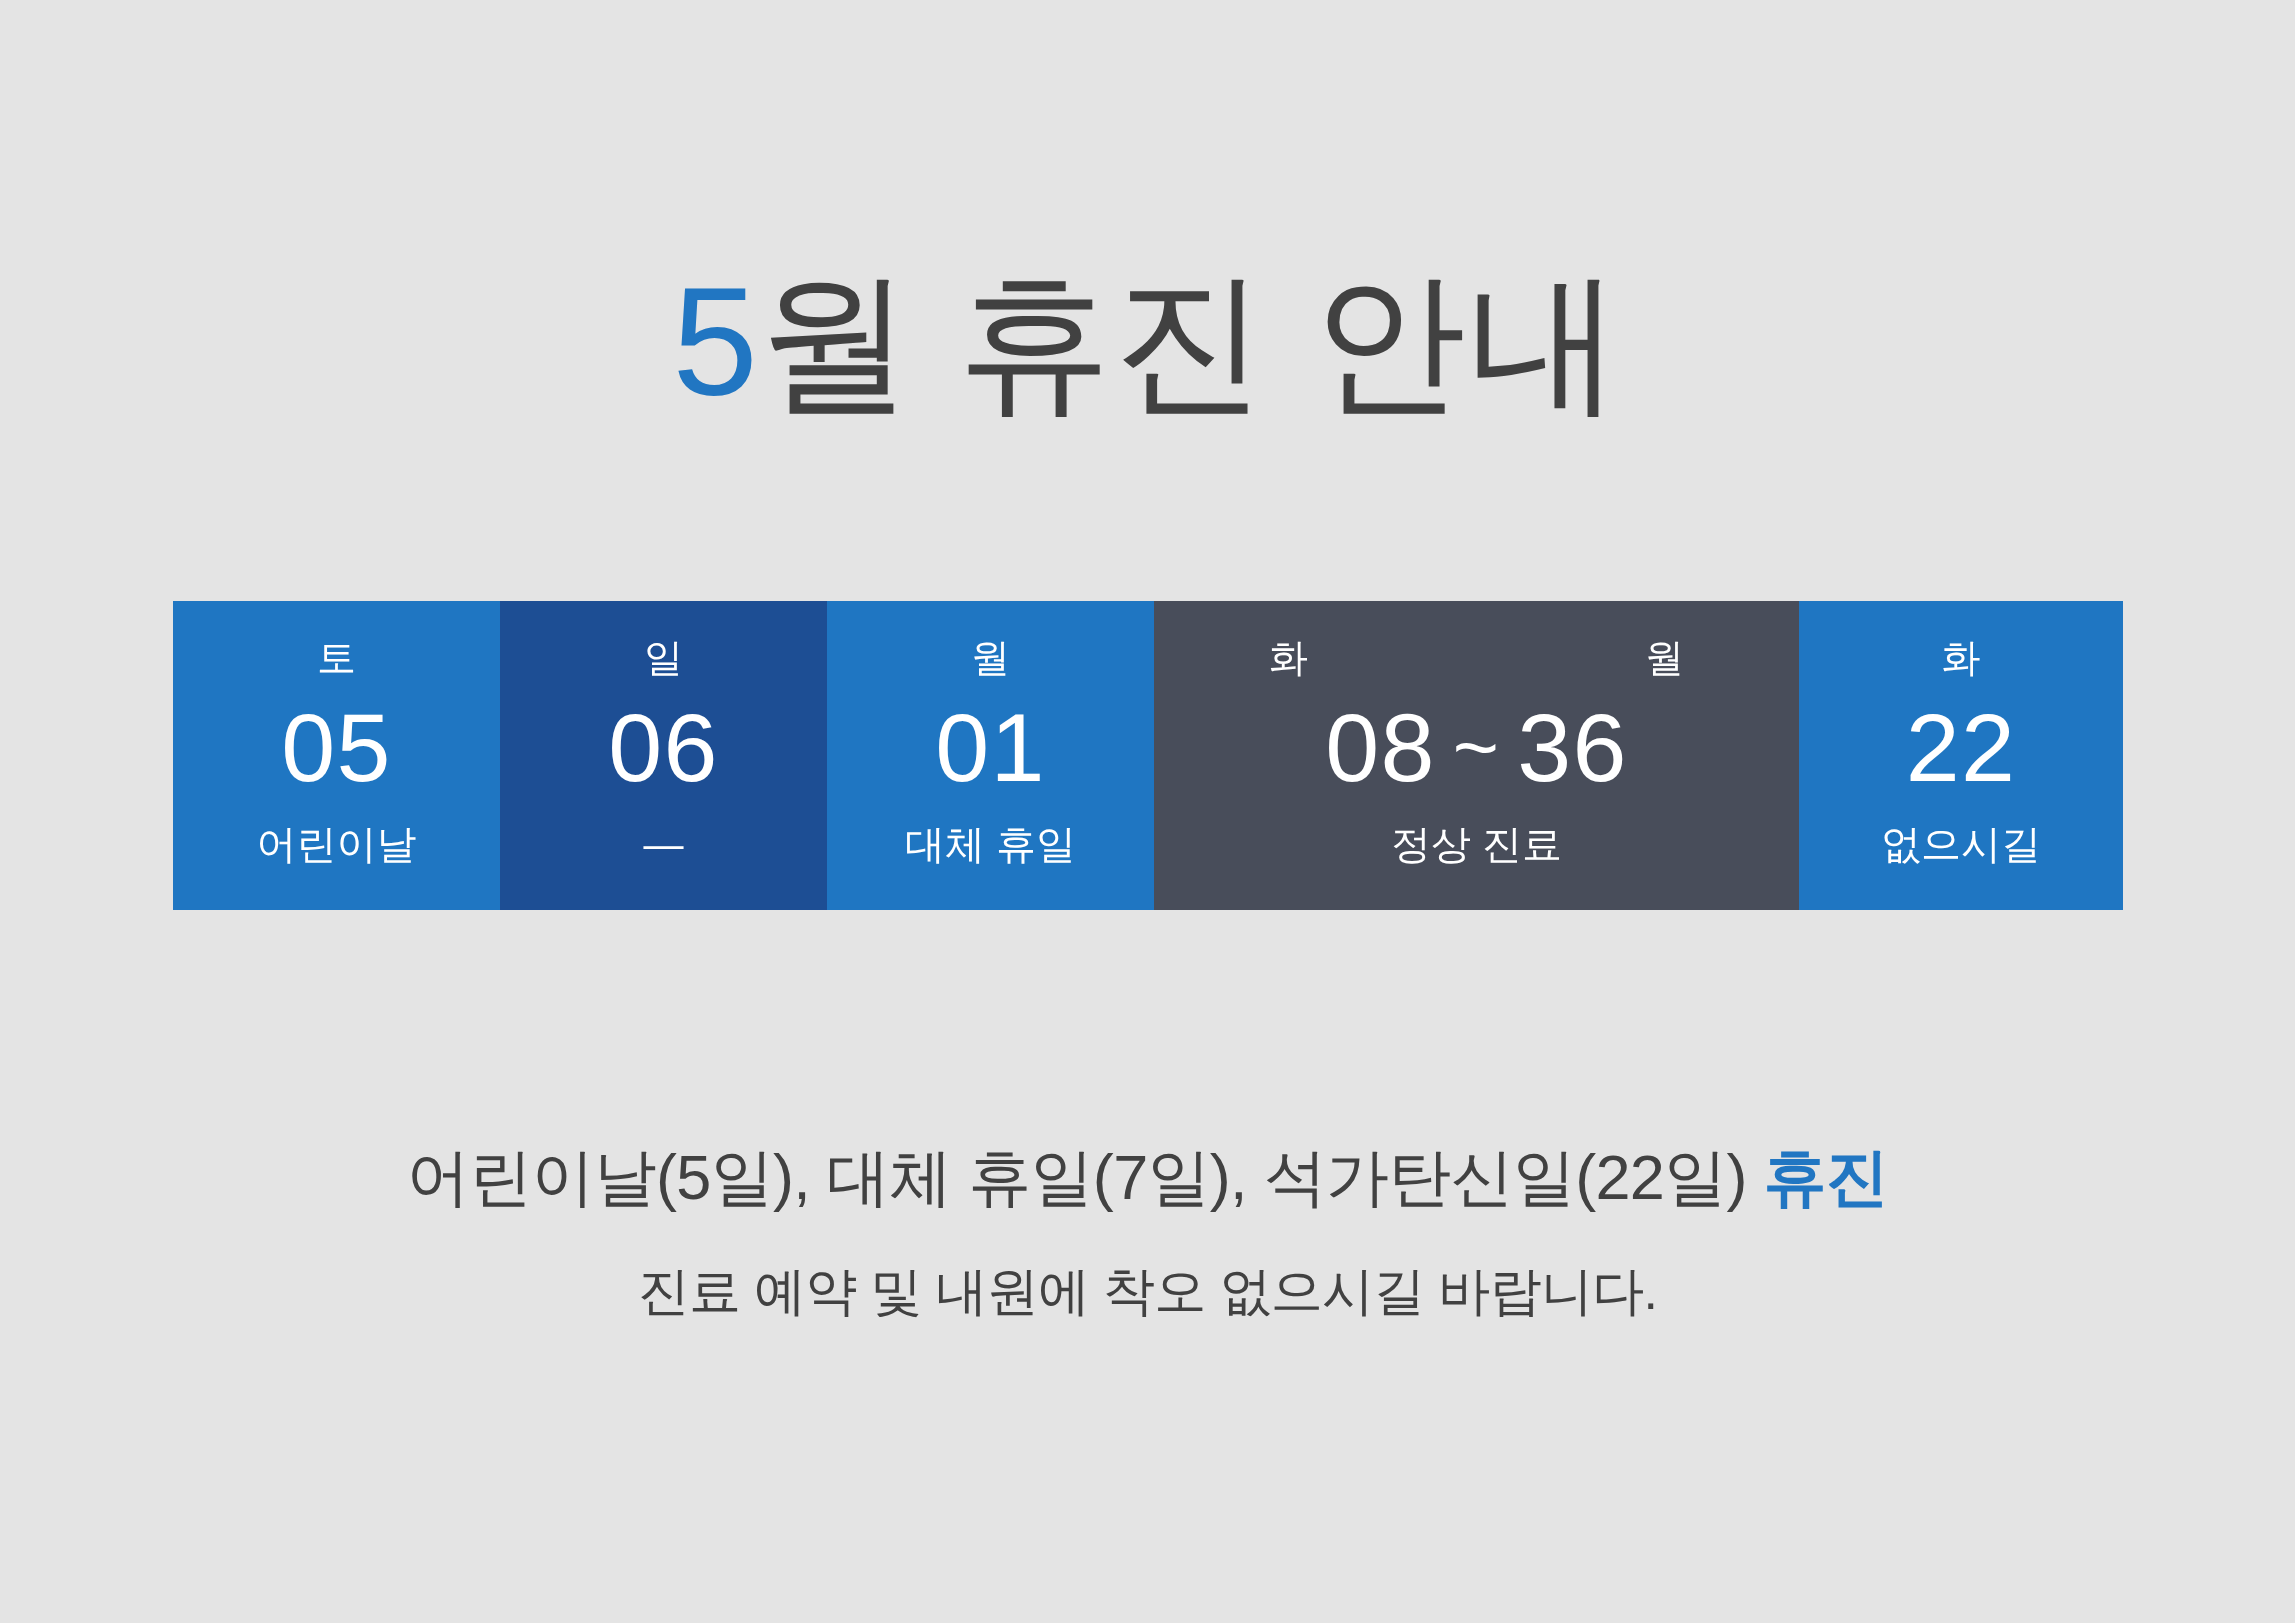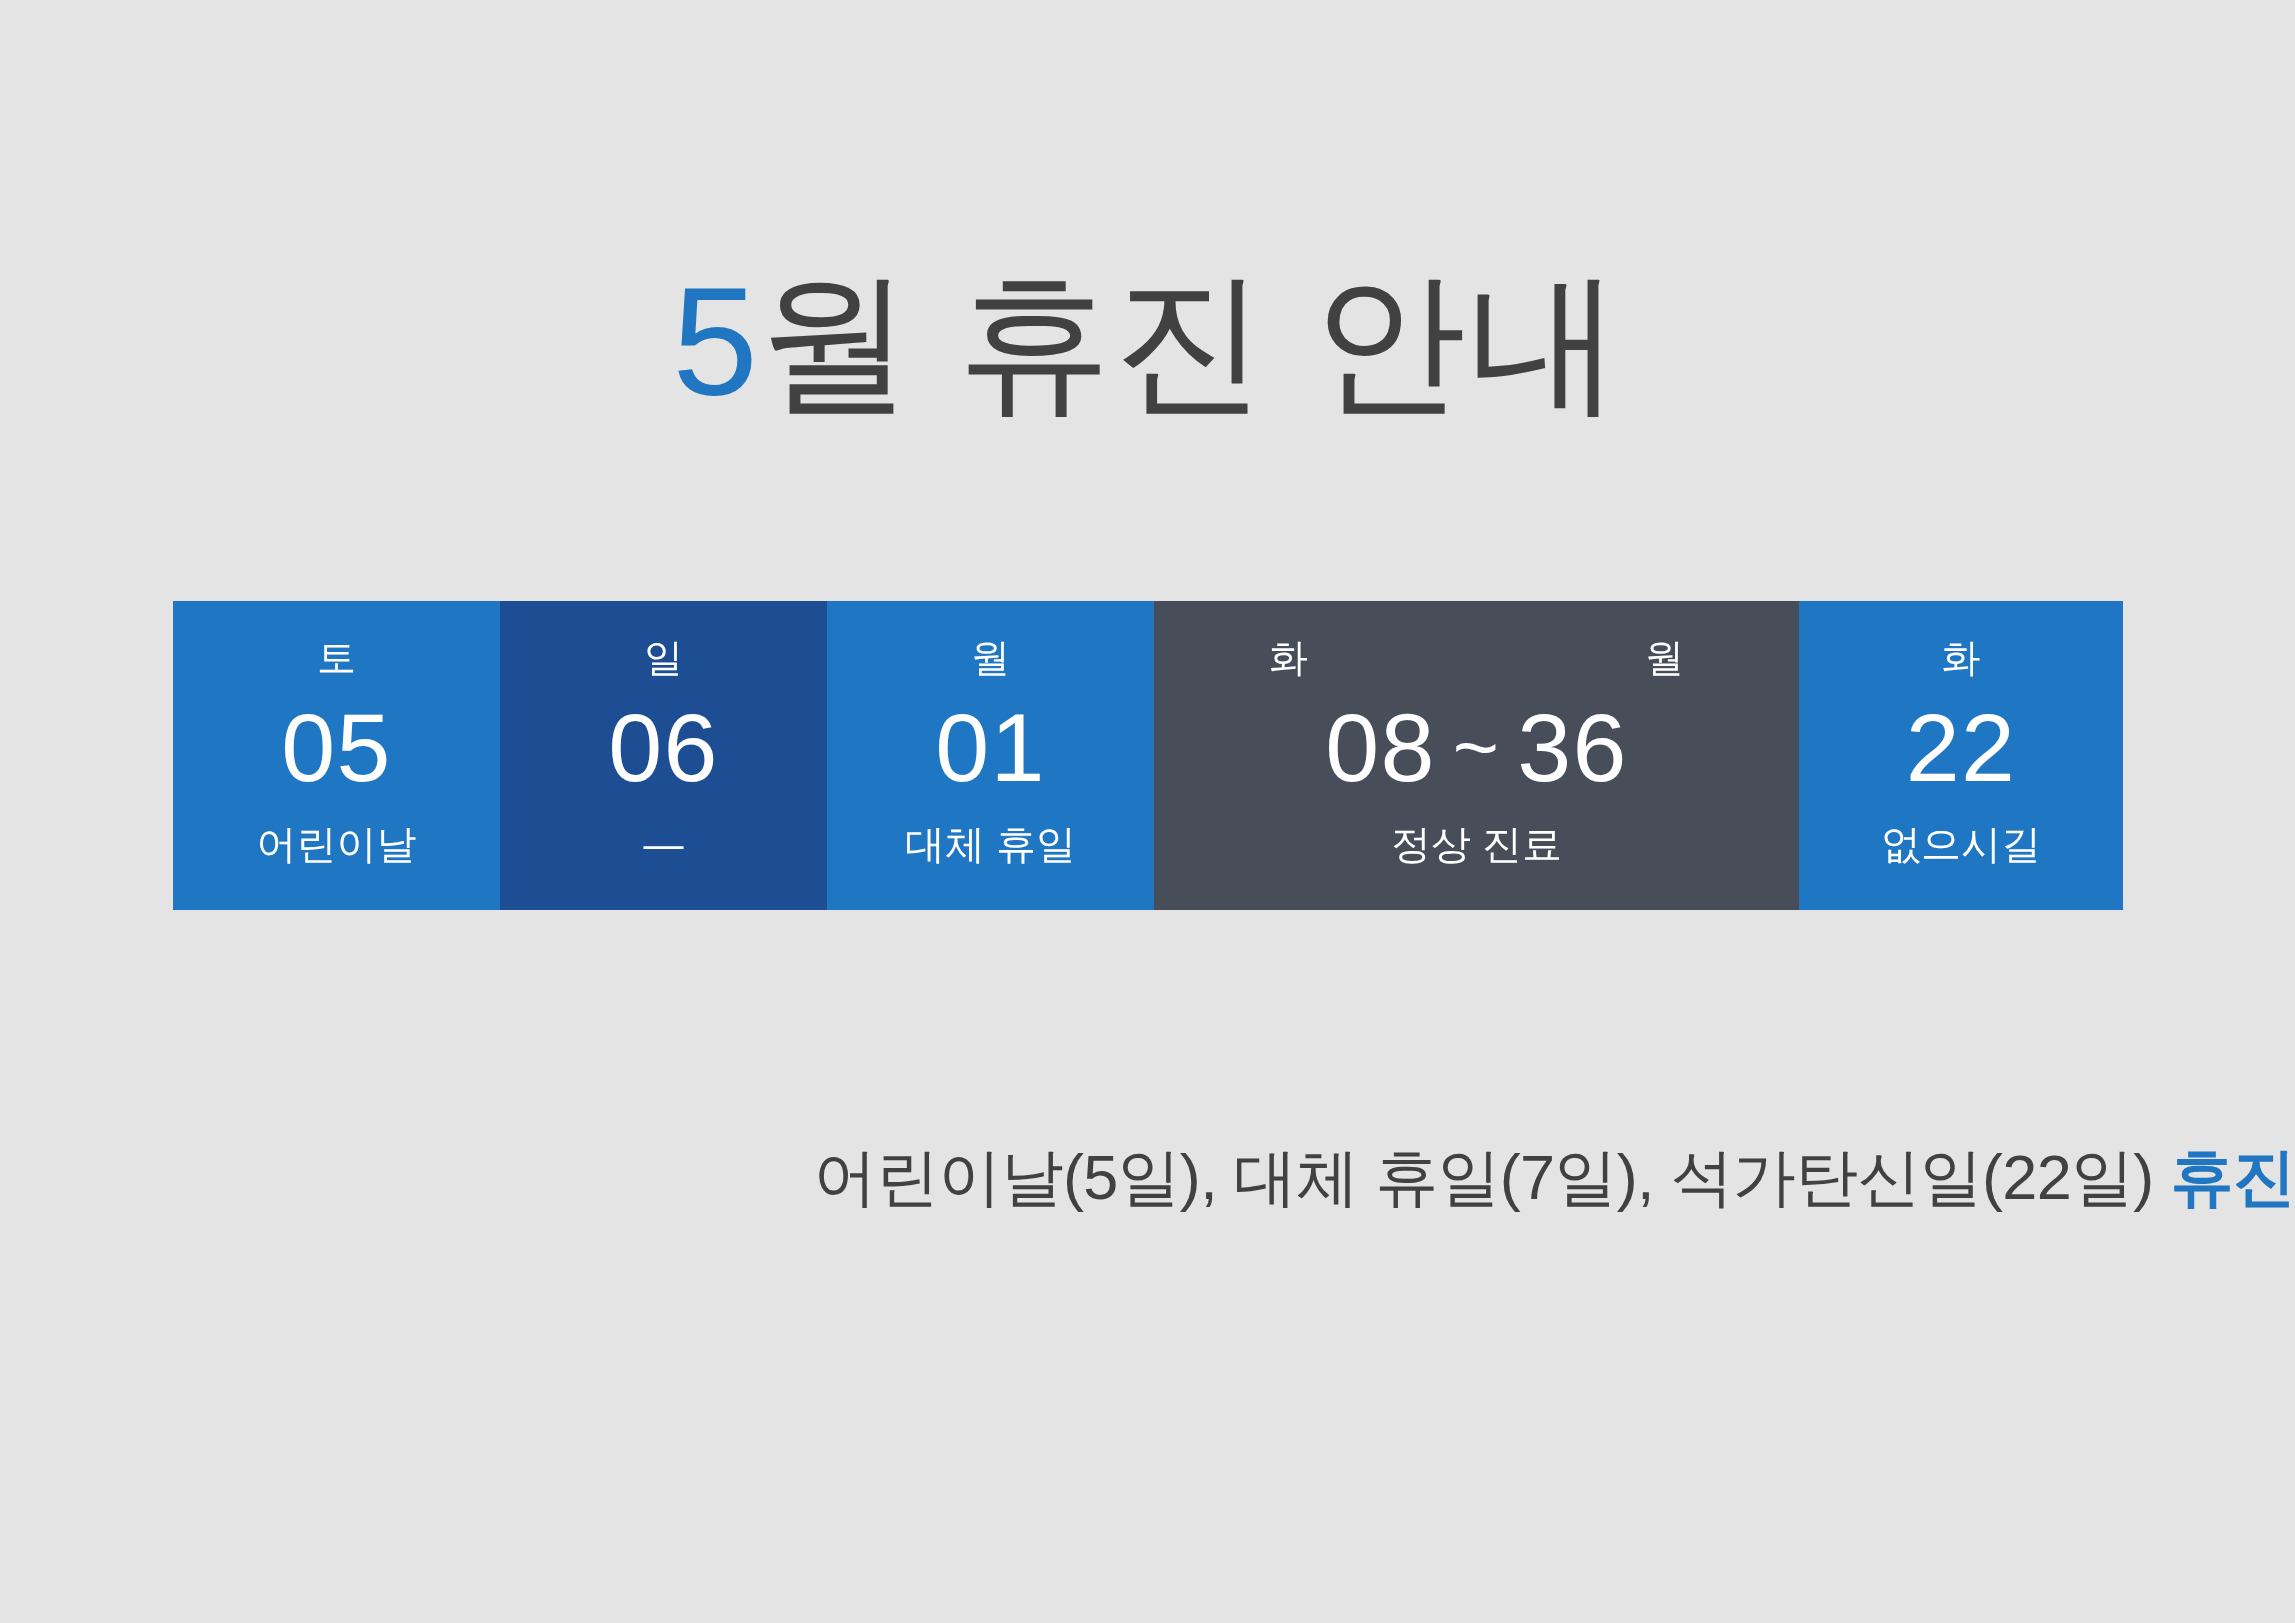--- a/index.html
+++ b/index.html
@@ -110,21 +110,21 @@
   .day-note.dash {
     letter-spacing: 0;
   }
 
   
   .footer {
     position: absolute;
     left: 0;
     top: 1146px;
     width: 2295px;
-    text-align: right;
+    text-align: center;
   }
   .footer-line-1 {
     font-size: 63px;
     line-height: 1.0;
     font-weight: 400;
     color: #414141;
     white-space: nowrap;
     letter-spacing: -0.7px;
   }
   .footer-line-1 .highlight {
@@ -192,14 +192,15 @@
     <div class="day-number muted">22</div>
     <div class="day-note">없으시길</div>
   </div>
 
 </div>
 
 <div class="footer">
   <div class="footer-line-1">
     <span>어린이날(5일), 대체 휴일(7일), 석가탄신일(22일) </span><span class="highlight">휴진</span>
   </div>
+  <div class="footer-line-2">진료 예약 및 내원에 착오 없으시길 바랍니다.</div>
 </div>
 
 
 </body></html>

